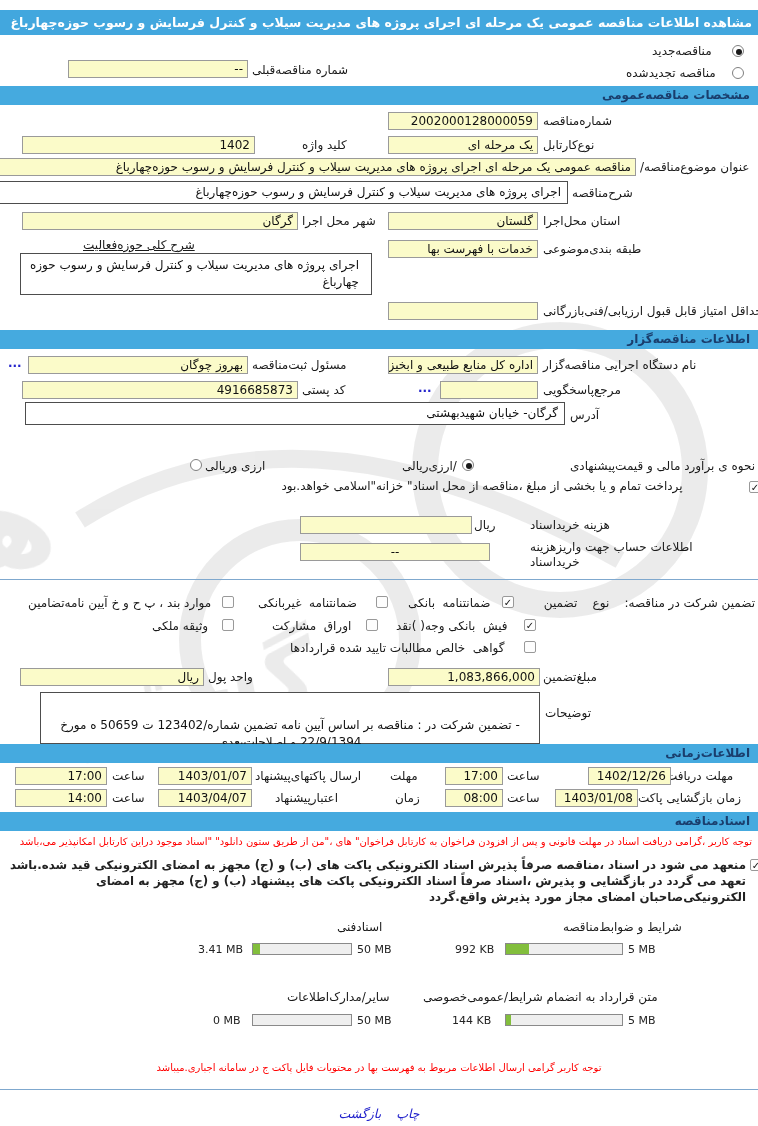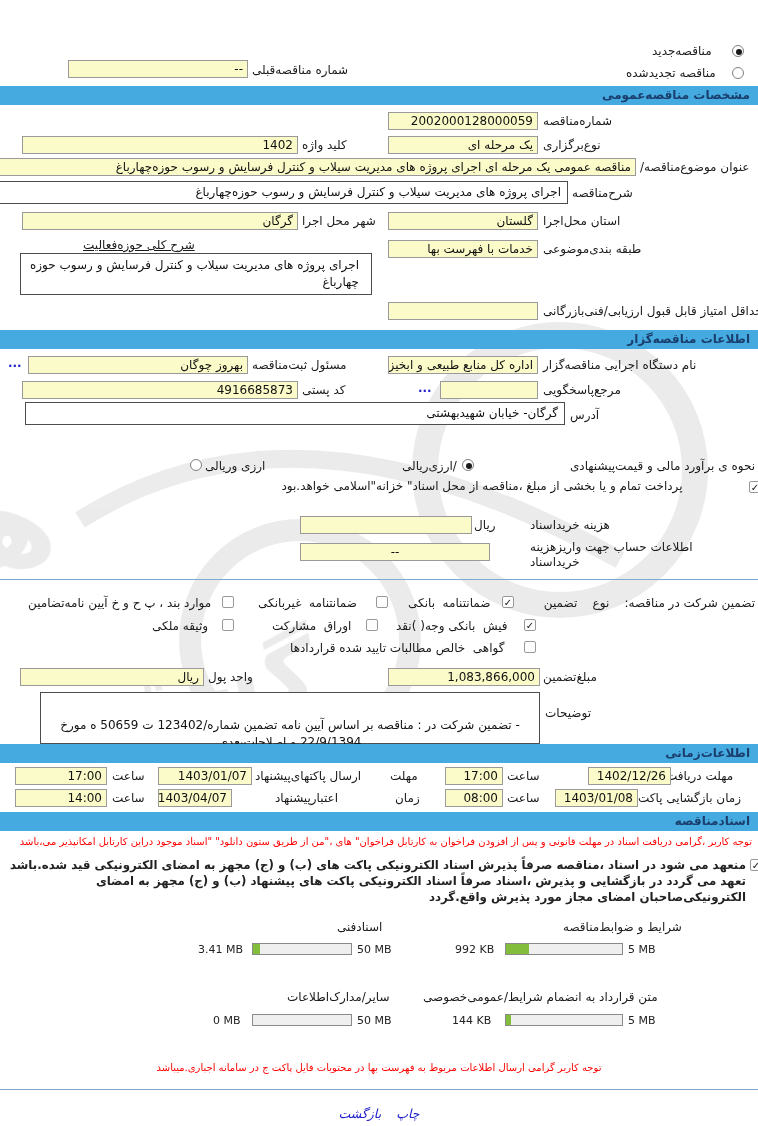--- a/index.html
+++ b/index.html
@@ -37,37 +37,38 @@
       <circle cx="560" cy="470" r="135" stroke-width="26"></circle>
       <circle cx="300" cy="640" r="110" stroke-width="22"></circle>
       <path d="M80 520 Q 300 380 620 560" stroke-width="18"></path>
     </g>
     <g fill="#dedede" opacity="0.6" font-family="DejaVu Sans, sans-serif" font-weight="bold">
       <text x="60" y="560" font-size="120" transform="rotate(-8 60 560)">هزاره</text>
       <text x="320" y="700" font-size="90" transform="rotate(-10 320 700)">گستر</text>
     </g>
   </svg>
 
+  <div class="abs topbar" style="top:10px">مشاهده اطلاعات مناقصه عمومی یک مرحله ای اجرای پروژه های مدیریت سیلاب و کنترل فرسایش و رسوب حوزه‌چهارباغ</div>
 
   <span class="abs radio on" style="left:732px;top:45px"></span>
   <div class="abs lbl" style="left:652px;top:44px">مناقصه‌جدید</div>
   <span class="abs radio" style="left:732px;top:67px"></span>
   <div class="abs lbl" style="left:626px;top:66px">مناقصه تجدیدشده</div>
   <div class="abs lbl" style="left:252px;top:63px">شماره مناقصه‌قبلی</div>
   <div class="abs yinput" style="left:68px;top:60px;width:180px">--</div>
 
   <div class="abs bar" style="top:86px">مشخصات مناقصه‌عمومی</div>
 
   <div class="abs lbl" style="left:543px;top:114px">شماره‌مناقصه</div>
   <div class="abs yinput" style="left:388px;top:112px;width:150px">2002000128000059</div>
 
-  <div class="abs lbl" style="left:543px;top:138px">نوع‌برگزاری</div>
+  <div class="abs lbl" style="left:543px;top:138px">نوع‌کارتابل</div>
   <div class="abs yinput" style="left:388px;top:136px;width:150px">یک مرحله ای</div>
   <div class="abs lbl" style="left:302px;top:138px">کلید واژه</div>
-  <div class="abs yinput" style="left:22px;top:136px;width:276px">1402</div>
+  <div class="abs yinput" style="left:22px;top:136px;width:233px">1402</div>
 
   <div class="abs lbl" style="left:640px;top:160px">عنوان موضوع‌مناقصه/</div>
   <div class="abs yinput" style="left:-4px;top:158px;width:640px">مناقصه عمومی یک مرحله ای اجرای پروژه های مدیریت سیلاب و کنترل فرسایش و رسوب حوزه‌چهارباغ</div>
 
   <div class="abs lbl" style="left:572px;top:186px">شرح‌مناقصه</div>
   <div class="abs winput" style="left:-4px;top:181px;width:572px;height:23px">اجرای پروژه های مدیریت سیلاب و کنترل فرسایش و رسوب حوزه‌چهارباغ</div>
 
   <div class="abs lbl" style="left:543px;top:214px">استان محل‌اجرا</div>
   <div class="abs yinput" style="left:388px;top:212px;width:150px">گلستان</div>
   <div class="abs lbl" style="left:302px;top:214px">شهر محل اجرا</div>
@@ -155,21 +156,21 @@
   <div class="abs yinput" style="left:158px;top:767px;width:94px">1403/01/07</div>
   <div class="abs lbl" style="left:112px;top:769px">ساعت</div>
   <div class="abs yinput" style="left:15px;top:767px;width:92px">17:00</div>
 
   <div class="abs lbl" style="left:628px;top:791px">زمان بازگشایی پاکت‌ها</div>
   <div class="abs yinput" style="left:555px;top:789px;width:83px">1403/01/08</div>
   <div class="abs lbl" style="left:507px;top:791px">ساعت</div>
   <div class="abs yinput" style="left:445px;top:789px;width:58px">08:00</div>
   <div class="abs lbl" style="left:395px;top:791px">زمان</div>
   <div class="abs lbl" style="left:275px;top:791px">اعتبارپیشنهاد</div>
-  <div class="abs yinput" style="left:158px;top:789px;width:74px">1403/04/07</div>
+  <div class="abs yinput" style="left:158px;top:789px;width:94px">1403/04/07</div>
   <div class="abs lbl" style="left:112px;top:791px">ساعت</div>
   <div class="abs yinput" style="left:15px;top:789px;width:92px">14:00</div>
 
   <div class="abs bar" style="top:812px">اسنادمناقصه</div>
 
   <div class="abs red" style="left:10px;top:834px;width:742px;text-align:right">توجه کاربر ،گرامی دریافت اسناد در مهلت قانونی و پس از افزودن فراخوان به کارتابل فراخوان" های ،"من از طریق ستون دانلود" "اسناد موجود دراین کارتابل امکانپذیر می،باشد</div>
 
   <span class="abs cb" style="left:750px;top:859px">✓</span>
   <div class="abs commit" style="left:8px;top:857px;width:738px">منعهد می شود در اسناد ،مناقصه صرفاً پذیرش اسناد الکترونیکی پاکت های (ب) و (ج) مجهز به امضای الکترونیکی قید شده.باشد تعهد می گردد در بازگشایی و پذیرش ،اسناد صرفاً اسناد الکترونیکی پاکت های پیشنهاد (ب) و (ج) مجهز به امضای الکترونیکی‌صاحبان امضای مجاز مورد پذیرش واقع.گردد</div>
 

